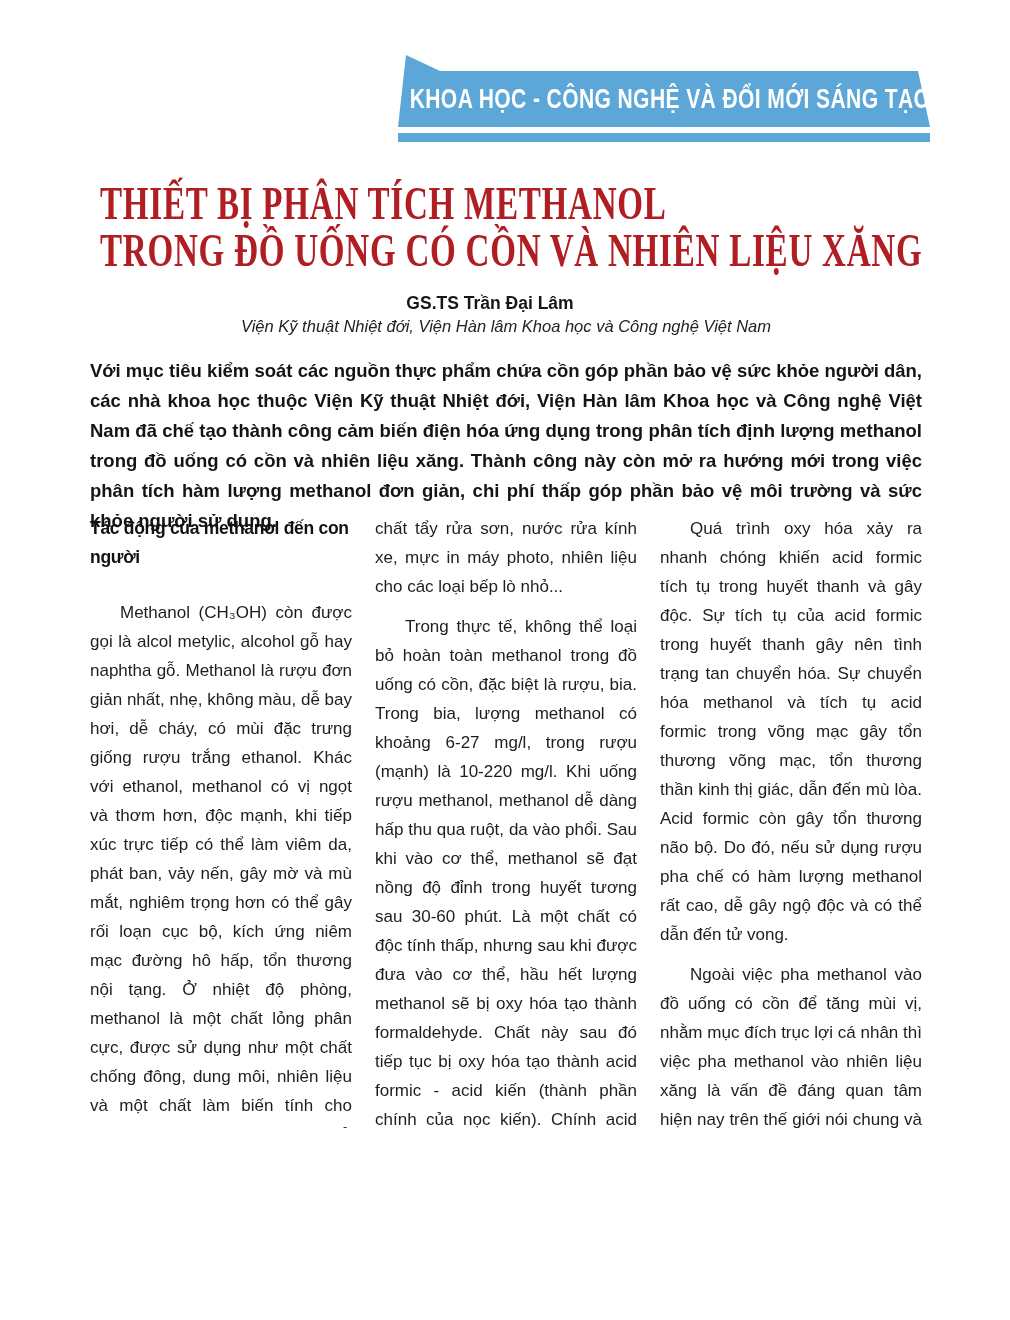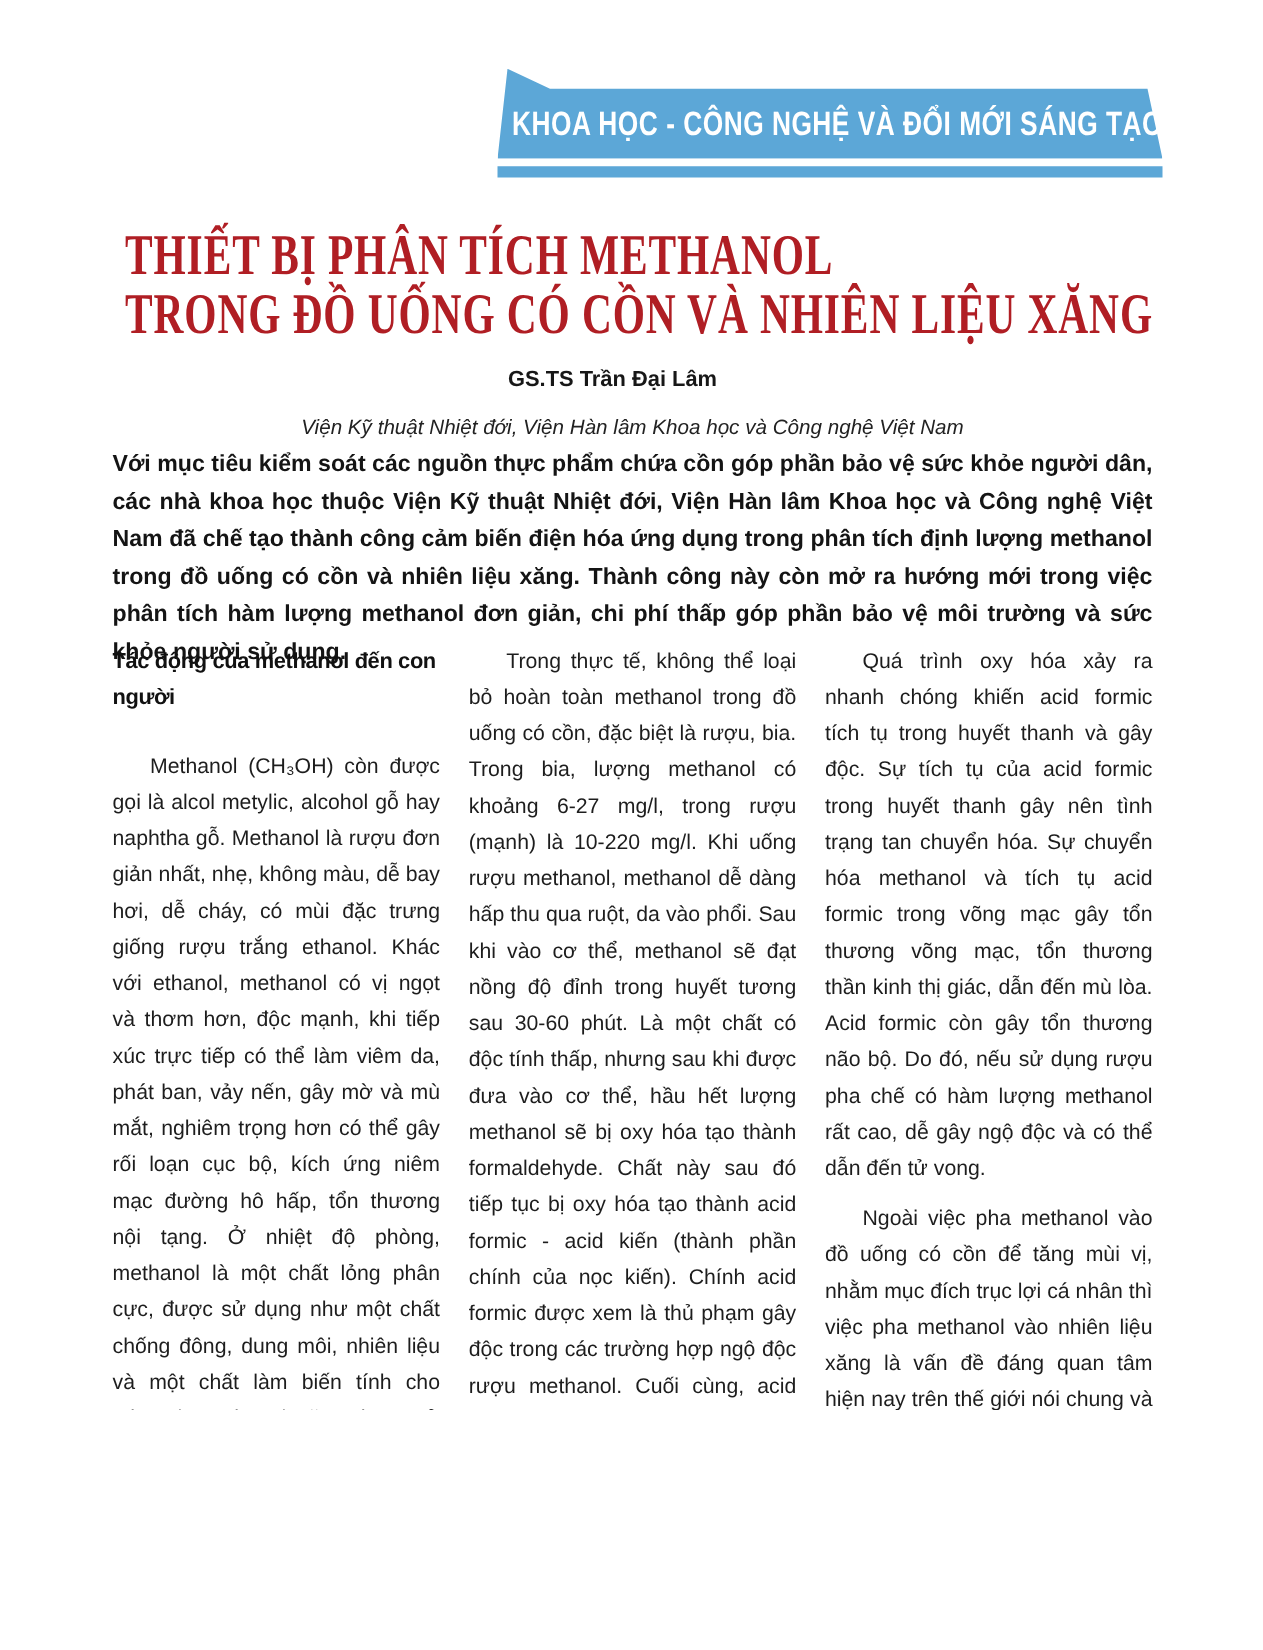--- a/index.html
+++ b/index.html
@@ -18,21 +18,21 @@
 
   
   .title{position:absolute;left:100px;top:180px;color:#b01e24;
       font-family:"Liberation Serif","DejaVu Serif",serif;font-weight:bold;}
   .title-line{font-size:46px;line-height:47px;white-space:nowrap;letter-spacing:1px;
       transform:scaleX(.72);transform-origin:left center;}
 
   .author{position:absolute;left:74px;top:293px;width:832px;text-align:center;
       font-weight:bold;font-size:17.5px;color:#171717;}
   .affiliation{position:absolute;left:90px;top:317px;width:832px;text-align:center;
-      font-style:italic;font-size:16.5px;color:#222222;margin-top:16px;}
+      font-style:italic;font-size:16.5px;color:#222222;}
 
   .lead{position:absolute;left:90px;top:356px;width:832px;margin:0;
       font-weight:bold;font-size:18.5px;line-height:30px;text-align:justify;color:#141414;}
 
   
   .columns{position:absolute;left:90px;top:514px;width:832px;display:flex;gap:23px;}
   .col{width:262px;font-size:17px;line-height:29px;text-align:justify;color:#1d1d1d;}
   .col h2{font-size:17.5px;line-height:29px;margin:0 0 26px 0;letter-spacing:-.3px;
       color:#111;text-align:left;}
   .col p{margin:0;}
@@ -70,20 +70,21 @@
   <div class="affiliation">Viện Kỹ thuật Nhiệt đới, Viện Hàn lâm Khoa học và Công nghệ Việt Nam</div>
 
   <p class="lead">Với mục tiêu kiểm soát các nguồn thực phẩm chứa cồn góp phần bảo vệ sức khỏe người dân, các nhà khoa học thuộc Viện Kỹ thuật Nhiệt đới, Viện Hàn lâm Khoa học và Công nghệ Việt Nam đã chế tạo thành công cảm biến điện hóa ứng dụng trong phân tích định lượng methanol trong đồ uống có cồn và nhiên liệu xăng. Thành công này còn mở ra hướng mới trong việc phân tích hàm lượng methanol đơn giản, chi phí thấp góp phần bảo vệ môi trường và sức khỏe người sử dụng.</p>
 
   <div class="columns">
     <div class="col">
       <h2>Tác động của methanol đến con người</h2>
       <p class="indent">Methanol (CH₃OH) còn được gọi là alcol metylic, alcohol gỗ hay naphtha gỗ. Methanol là rượu đơn giản nhất, nhẹ, không màu, dễ bay hơi, dễ cháy, có mùi đặc trưng giống rượu trắng ethanol. Khác với ethanol, methanol có vị ngọt và thơm hơn, độc mạnh, khi tiếp xúc trực tiếp có thể làm viêm da, phát ban, vảy nến, gây mờ và mù mắt, nghiêm trọng hơn có thể gây rối loạn cục bộ, kích ứng niêm mạc đường hô hấp, tổn thương nội tạng. Ở nhiệt độ phòng, methanol là một chất lỏng phân cực, được sử dụng như một chất chống đông, dung môi, nhiên liệu và một chất làm biến tính cho ethanol. Methanol cũng được sử dụng để sản xuất diesel sinh học thông qua phản ứng xuyên este hóa. Trong đời sống, methanol thường được sử dụng trong công nghiệp để làm chất chống đông lạnh, dung môi trong</p>
     </div>
     <div class="col">
+      <p>chất tẩy rửa sơn, nước rửa kính xe, mực in máy photo, nhiên liệu cho các loại bếp lò nhỏ...</p>
       <p class="indent">Trong thực tế, không thể loại bỏ hoàn toàn methanol trong đồ uống có cồn, đặc biệt là rượu, bia. Trong bia, lượng methanol có khoảng 6-27 mg/l, trong rượu (mạnh) là 10-220 mg/l. Khi uống rượu methanol, methanol dễ dàng hấp thu qua ruột, da vào phổi. Sau khi vào cơ thể, methanol sẽ đạt nồng độ đỉnh trong huyết tương sau 30-60 phút. Là một chất có độc tính thấp, nhưng sau khi được đưa vào cơ thể, hầu hết lượng methanol sẽ bị oxy hóa tạo thành formaldehyde. Chất này sau đó tiếp tục bị oxy hóa tạo thành acid formic - acid kiến (thành phần chính của nọc kiến). Chính acid formic được xem là thủ phạm gây độc trong các trường hợp ngộ độc rượu methanol. Cuối cùng, acid formic được chuyển hóa thành CO₂ và nước. Hai chất này được đào thải qua phổi và thận.</p>
     </div>
     <div class="col">
       <p class="indent">Quá trình oxy hóa xảy ra nhanh chóng khiến acid formic tích tụ trong huyết thanh và gây độc. Sự tích tụ của acid formic trong huyết thanh gây nên tình trạng tan chuyển hóa. Sự chuyển hóa methanol và tích tụ acid formic trong võng mạc gây tổn thương võng mạc, tổn thương thần kinh thị giác, dẫn đến mù lòa. Acid formic còn gây tổn thương não bộ. Do đó, nếu sử dụng rượu pha chế có hàm lượng methanol rất cao, dễ gây ngộ độc và có thể dẫn đến tử vong.</p>
       <p class="indent">Ngoài việc pha methanol vào đồ uống có cồn để tăng mùi vị, nhằm mục đích trục lợi cá nhân thì việc pha methanol vào nhiên liệu xăng là vấn đề đáng quan tâm hiện nay trên thế giới nói chung và Việt Nam nói riêng. Tại Việt Nam, đến nay vẫn chưa có quy định cụ thể về hàm lượng tối đa methanol trong xăng, dẫn đến việc kiểm soát pha chế xăng ở các khâu trung gian còn lỏng lẻo, thiếu chuẩn xác.</p>
     </div>
   </div>
 
   <div class="issue">Số 5 năm 2023</div>
 

